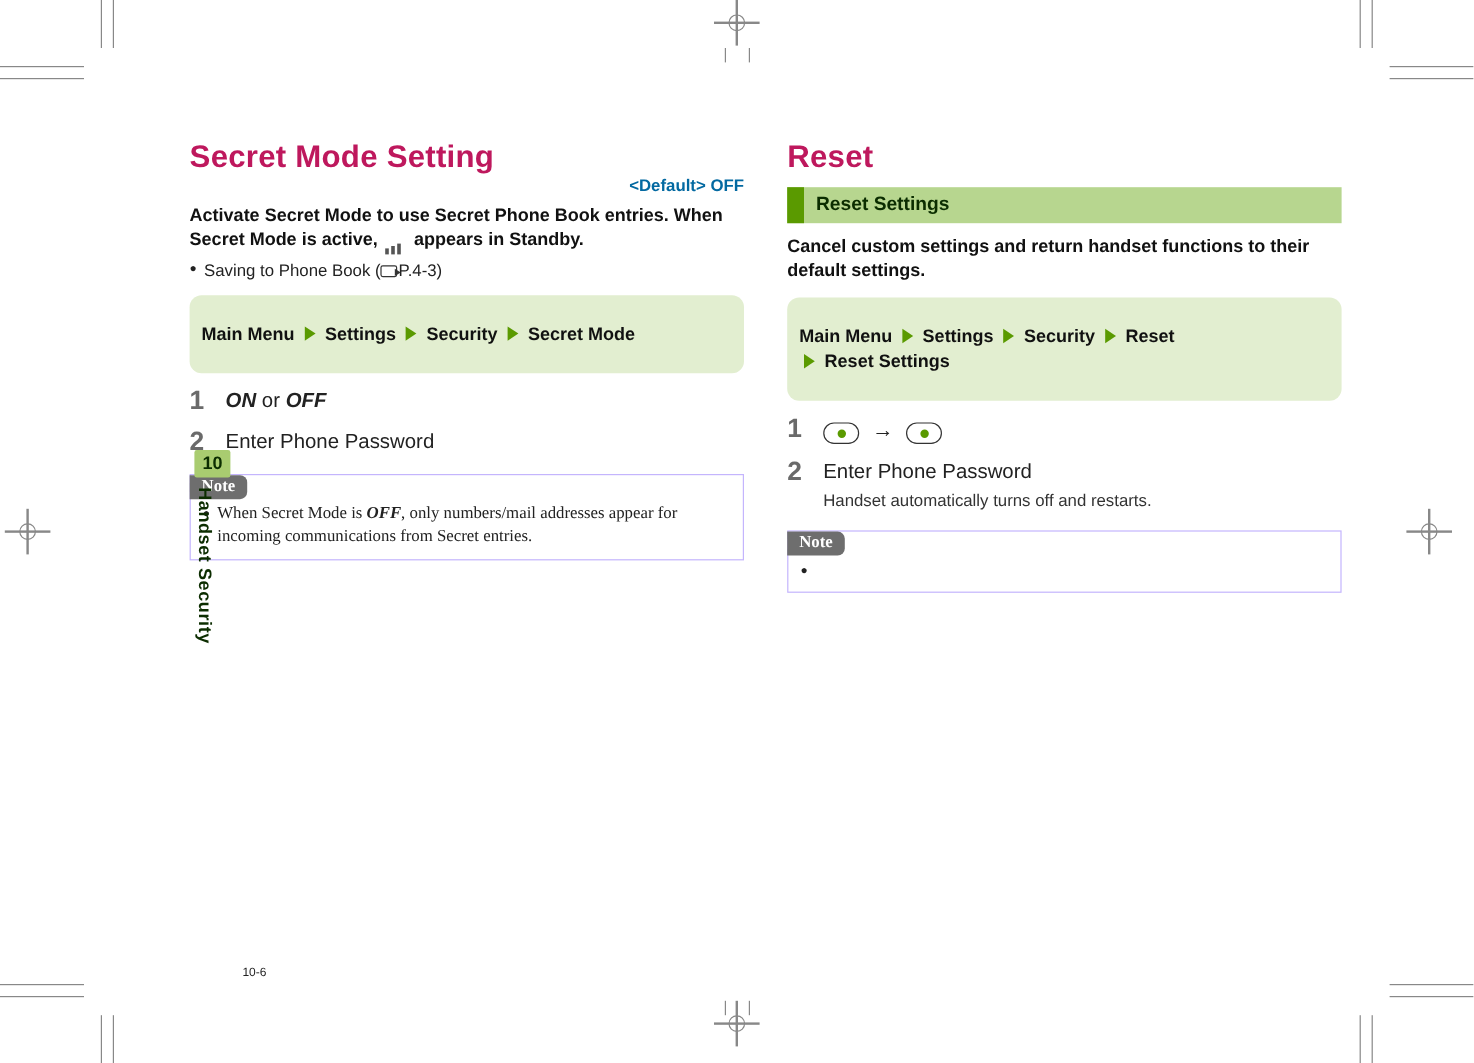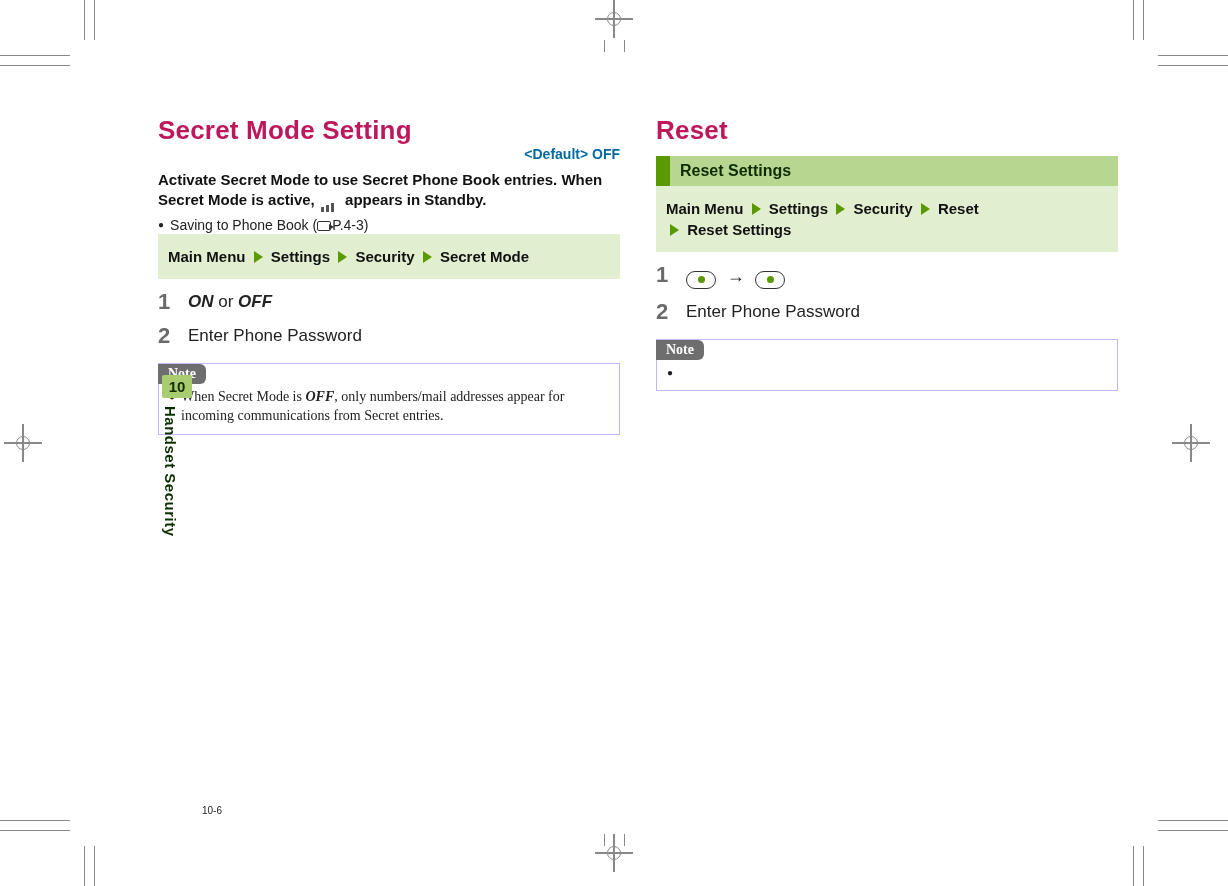--- a/index.html
+++ b/index.html
@@ -93,23 +93,25 @@
     width:14px;height:10px;border:1px solid #333;border-radius:2px;
     position:relative;vertical-align:-1px;margin-right:1px;
   }
   .ref-icon::after{
     content:"";position:absolute;right:-4px;top:2px;width:0;height:0;
     border-left:5px solid #333;border-top:3px solid transparent;border-bottom:3px solid transparent;
   }
 
   .nav-bar {
     background: #e2eed0;
-    padding: 12px 10px;
+    padding: 22px 10px;
+    margin-top: 12px;
     font-size: 15px;
     line-height: 1.4;
+    border-radius: 10px;
   }
   .nav-bar b { font-weight: 700; color:#111; }
   .nav-sep {
     display: inline-block;
     width: 0; height: 0;
     border-left: 9px solid #5a9a00;
     border-top: 6px solid transparent;
     border-bottom: 6px solid transparent;
     margin: 0 4px;
     vertical-align: -1px;
@@ -345,20 +347,21 @@
     </div>
 
     <div class="col">
       <div class="h1">Reset</div>
 
       <div class="section-bar">
         <div class="edge"></div>
         <div class="label">Reset Settings</div>
       </div>
 
+      <div class="intro" style="font-weight:700;margin-top:10px;">Cancel custom settings and return handset functions to their default settings.</div>
 
       <div class="nav-bar">
         <b>Main Menu</b>
         <span class="nav-sep"></span>
         <b>Settings</b>
         <span class="nav-sep"></span>
         <b>Security</b>
         <span class="nav-sep"></span>
         <b>Reset</b><br>
         <span class="nav-sep"></span>
@@ -375,20 +378,21 @@
           <span class="btn-shape">
               <span class="dot"></span>
             </span>
         </div>
       </div>
 
       <div class="step">
         <div class="step-num">2</div>
         <div class="step-body">
           <span>Enter Phone Password</span>
+          <span class="small">Handset automatically turns off and restarts.</span>
         </div>
       </div>
 
       <div class="note-box">
         <span class="note-title">Note</span>
         <div class="note-body">
           <div class="row">
             <span class="dot">●</span>
           </div>
         </div>

